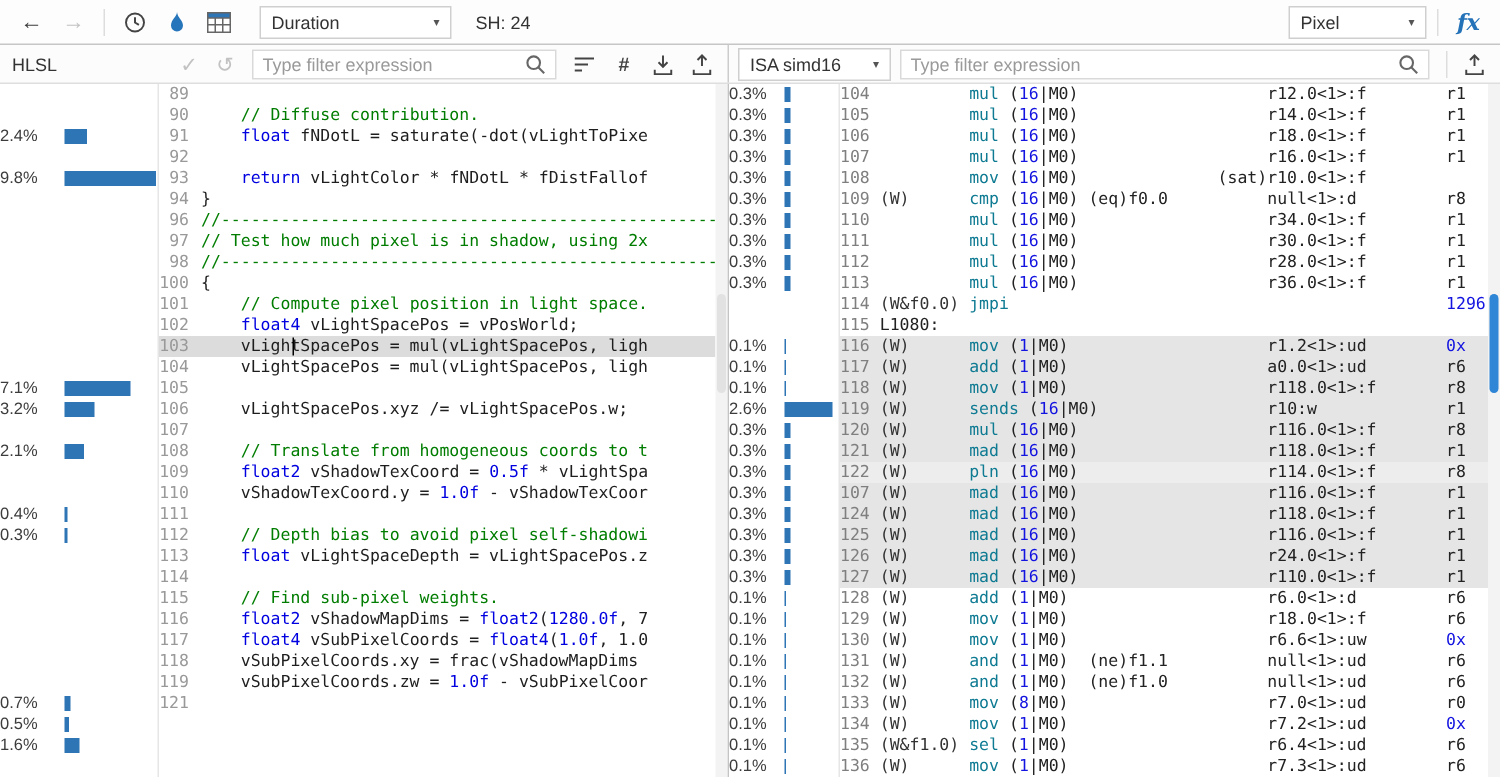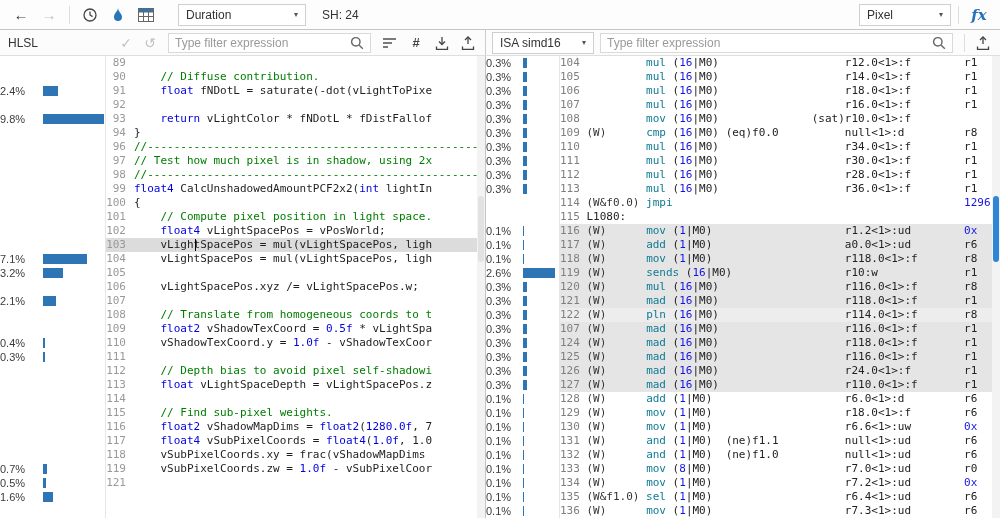--- a/index.html
+++ b/index.html
@@ -8,21 +8,21 @@
   .app{width:1000px;height:518px;display:flex;flex-direction:column}
 
   
   .toolbar-top{height:30px;flex:none;display:flex;align-items:center;
     background:#fdfdfd;border-bottom:1px solid #c6c6c6;padding:0 8px;gap:2px}
   .tbtn{min-width:26px;height:24px;display:flex;align-items:center;justify-content:center;
     color:#3a3a3a;font-size:15px;cursor:default}
   .tbtn.disabled{color:#c2c2c2}
   .vsep{width:1px;height:18px;background:#ddd;margin:0 5px;flex:none}
   .combo{display:flex;align-items:center;justify-content:space-between;border:1px solid #cfcfcf;
-    background:#fff;height:22px;padding:0 7px;color:#333;margin-left:17px}
+    background:#fff;height:22px;padding:0 7px;color:#333;margin-left:12px}
   .combo .caret{font-size:8px;color:#555;margin-left:10px}
   .sh-label{margin-left:14px;color:#333}
   .spacer{flex:1}
   .fx{font-family:"DejaVu Serif",serif;font-style:italic;font-weight:bold;
     color:#2472b8;font-size:15px}
 
   
   .toolbar2{height:26px;flex:none;display:flex;background:#fcfcfc;border-bottom:1px solid #dedede}
   .t2-left{width:486px;flex:none;display:flex;align-items:center;padding:0 4px;
     border-right:1px solid #cccccc}
@@ -251,21 +251,20 @@
       <div class="code code-l">
           <div class="crow"><span class="ln">89</span></div>
           <div class="crow"><span class="ln">90</span><span class="seg-p">    </span><span class="seg-c">// Diffuse contribution.</span></div>
           <div class="crow"><span class="ln">91</span><span class="seg-p">    </span><span class="seg-k">float</span><span class="seg-p"> fNDotL = saturate(-dot(vLightToPixe</span></div>
           <div class="crow"><span class="ln">92</span></div>
           <div class="crow"><span class="ln">93</span><span class="seg-p">    </span><span class="seg-k">return</span><span class="seg-p"> vLightColor * fNDotL * fDistFallof</span></div>
           <div class="crow"><span class="ln">94</span><span class="seg-p">}</span></div>
           <div class="crow"><span class="ln">96</span><span class="seg-c">//--------------------------------------------------</span></div>
           <div class="crow"><span class="ln">97</span><span class="seg-c">// Test how much pixel is in shadow, using 2x</span></div>
           <div class="crow"><span class="ln">98</span><span class="seg-c">//--------------------------------------------------</span></div>
-          <div class="crow"><span class="ln">99</span><span class="seg-k">float4</span><span class="seg-p"> CalcUnshadowedAmountPCF2x2(</span><span class="seg-k">int</span><span class="seg-p"> lightIn</span></div>
           <div class="crow"><span class="ln">100</span><span class="seg-p">{</span></div>
           <div class="crow"><span class="ln">101</span><span class="seg-p">    </span><span class="seg-c">// Compute pixel position in light space.</span></div>
           <div class="crow"><span class="ln">102</span><span class="seg-p">    </span><span class="seg-k">float4</span><span class="seg-p"> vLightSpacePos = vPosWorld;</span></div>
           <div class="crow sel"><span class="ln">103</span><span class="seg-p">    vLightSpacePos = mul(vLightSpacePos, ligh</span><span class="cur"></span></div>
           <div class="crow"><span class="ln">104</span><span class="seg-p">    vLightSpacePos = mul(vLightSpacePos, ligh</span></div>
           <div class="crow"><span class="ln">105</span></div>
           <div class="crow"><span class="ln">106</span><span class="seg-p">    vLightSpacePos.xyz /= vLightSpacePos.w;</span></div>
           <div class="crow"><span class="ln">107</span></div>
           <div class="crow"><span class="ln">108</span><span class="seg-p">    </span><span class="seg-c">// Translate from homogeneous coords to t</span></div>
           <div class="crow"><span class="ln">109</span><span class="seg-p">    </span><span class="seg-k">float2</span><span class="seg-p"> vShadowTexCoord = </span><span class="seg-n">0.5f</span><span class="seg-p"> * vLightSpa</span></div>

